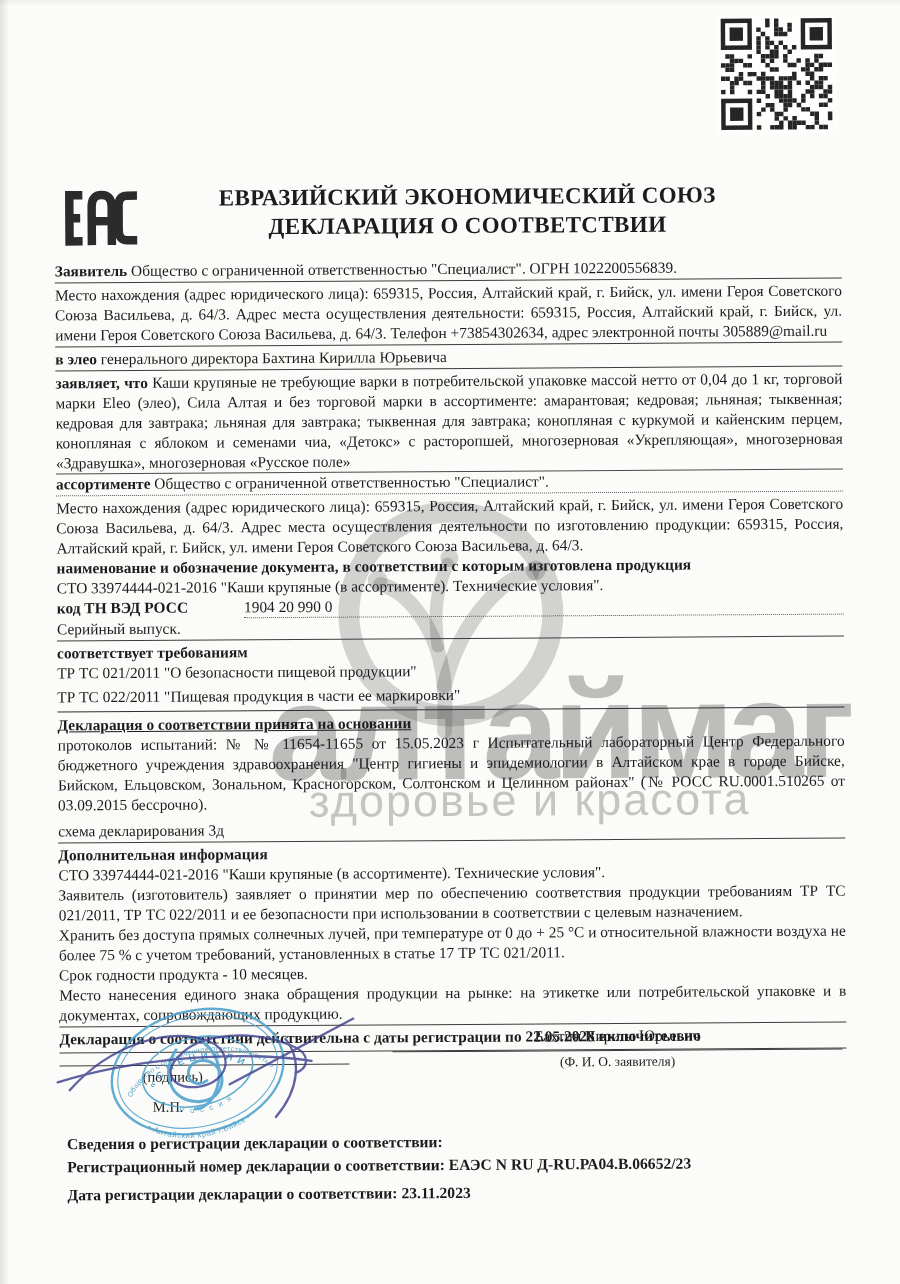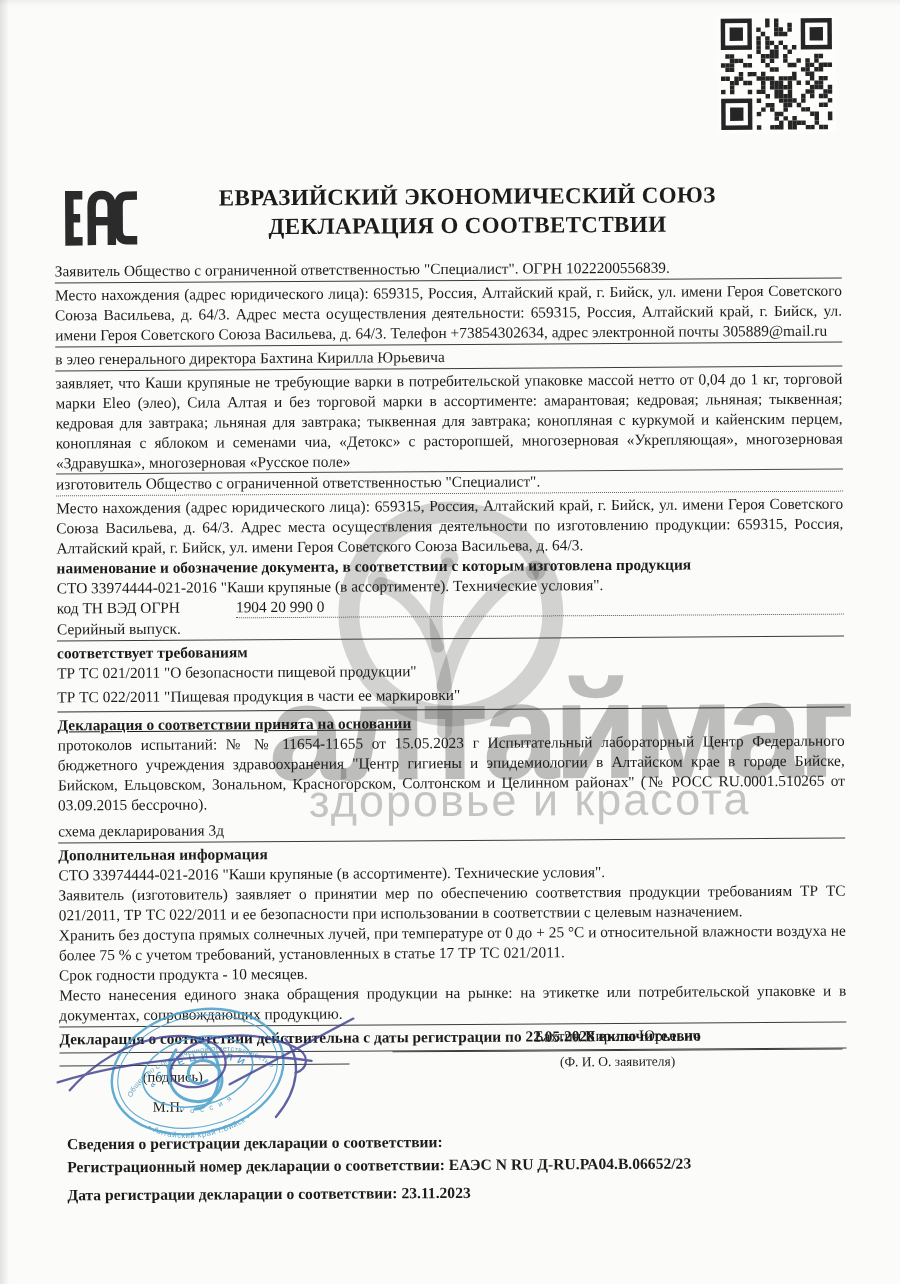--- a/index.html
+++ b/index.html
@@ -21,21 +21,21 @@
 
   
   .qr{position:absolute;right:60px;top:16px;z-index:2;}
   .eac{position:absolute;left:62px;top:176px;z-index:2;}
   .titles{position:absolute;left:110px;right:70px;top:182px;text-align:center;z-index:2;}
   .titles .t{font-weight:bold;font-size:23px;letter-spacing:.4px;line-height:29px;}
 
   
   .body{position:absolute;left:57px;right:56px;top:259px;z-index:2;font-size:15.4px;line-height:20px;}
   .body p{margin:0;text-align:justify;}
-  .lbl{font-weight:normal;}
+  .lbl{font-weight:bold;}
   .bb{border-bottom:1.3px solid #3c3c3c;padding-bottom:1px;margin-bottom:2px !important;}
   .bbd{border-bottom:1.6px dotted #5c5c5c;padding-bottom:1px;margin-bottom:2px !important;}
   .thinbb{border-bottom:1px solid #4a4a4a;}
   .rule{border:0;border-top:1.5px solid #2f2f2f;margin:4px 0 3px 0;}
   .tnved-row{display:flex;align-items:baseline;}
   .tnved-row .code{flex:1;margin-left:56px;border-bottom:1.6px dotted #5c5c5c;}
   .hdr{font-weight:bold;}
   .hdr-u{font-weight:bold;text-decoration:underline;}
   .gap4{margin-top:4px !important;}
   .gap6{margin-top:6px !important;}
@@ -283,26 +283,26 @@
   <div class="titles">
     <div class="t">ЕВРАЗИЙСКИЙ ЭКОНОМИЧЕСКИЙ СОЮЗ</div>
     <div class="t">ДЕКЛАРАЦИЯ О СООТВЕТСТВИИ</div>
   </div>
 
   <div class="body">
     <p class="bb"><b class="lbl">Заявитель</b> <span>Общество с ограниченной ответственностью "Специалист". ОГРН 1022200556839.</span></p>
     <p class="bb">Место нахождения (адрес юридического лица): 659315, Россия, Алтайский край, г. Бийск, ул. имени Героя Советского Союза Васильева, д. 64/3. Адрес места осуществления деятельности: 659315, Россия, Алтайский край, г. Бийск, ул. имени Героя Советского Союза Васильева, д. 64/3. Телефон +73854302634, адрес электронной почты 305889@mail.ru</p>
     <p class="bb"><b class="lbl">в элео</b> <span>генерального директора Бахтина Кирилла Юрьевича</span></p>
     <p class="thinbb"><b class="lbl">заявляет, что</b> <span>Каши крупяные не требующие варки в потребительской упаковке массой нетто от 0,04 до 1 кг, торговой марки Eleo (элео), Сила Алтая и без торговой марки в ассортименте: амарантовая; кедровая; льняная; тыквенная; кедровая для завтрака; льняная для завтрака; тыквенная для завтрака; конопляная с куркумой и кайенским перцем, конопляная с яблоком и семенами чиа, «Детокс» с расторопшей, многозерновая «Укрепляющая», многозерновая «Здравушка», многозерновая «Русское поле»</span></p>
-    <p class="bbd"><b class="lbl">изготовитель</b> <span>Общество с ограниченной ответственностью "Специалист".</span></p>
+    <p class="bbd"><b class="lbl">ассортименте</b> <span>Общество с ограниченной ответственностью "Специалист".</span></p>
     <p>Место нахождения (адрес юридического лица): 659315, Россия, Алтайский край, г. Бийск, ул. имени Героя Советского Союза Васильева, д. 64/3. Адрес места осуществления деятельности по изготовлению продукции: 659315, Россия, Алтайский край, г. Бийск, ул. имени Героя Советского Союза Васильева, д. 64/3.</p>
     <p class="hdr">наименование и обозначение документа, в соответствии с которым изготовлена продукция</p>
     <p>СТО 33974444-021-2016  "Каши крупяные (в ассортименте). Технические условия".</p>
     <div class="tnved-row">
-          <b class="lbl">код ТН ВЭД ОГРН</b>
+          <b class="lbl">код ТН ВЭД РОСС</b>
           <span class="code">1904 20 990 0</span>
         </div>
     <p class="bb">Серийный выпуск.</p>
     <p class="hdr">соответствует требованиям</p>
     <p>ТР ТС 021/2011 "О безопасности пищевой продукции"</p>
     <p class="gap4">ТР ТС 022/2011 "Пищевая продукция в части ее маркировки"</p>
     <hr class="rule">
     <p class="hdr-u">Декларация о соответствии принята на основании</p>
     <p>протоколов испытаний: № № 11654-11655 от 15.05.2023 г Испытательный лабораторный  Центр Федерального бюджетного учреждения здравоохранения "Центр гигиены и эпидемиологии в Алтайском крае в городе Бийске, Бийском, Ельцовском, Зональном, Красногорском, Солтонском и Целинном районах" (№ РОСС  RU.0001.510265 от 03.09.2015 бессрочно).</p>
     <p class="bb gap6">схема декларирования 3д</p>

